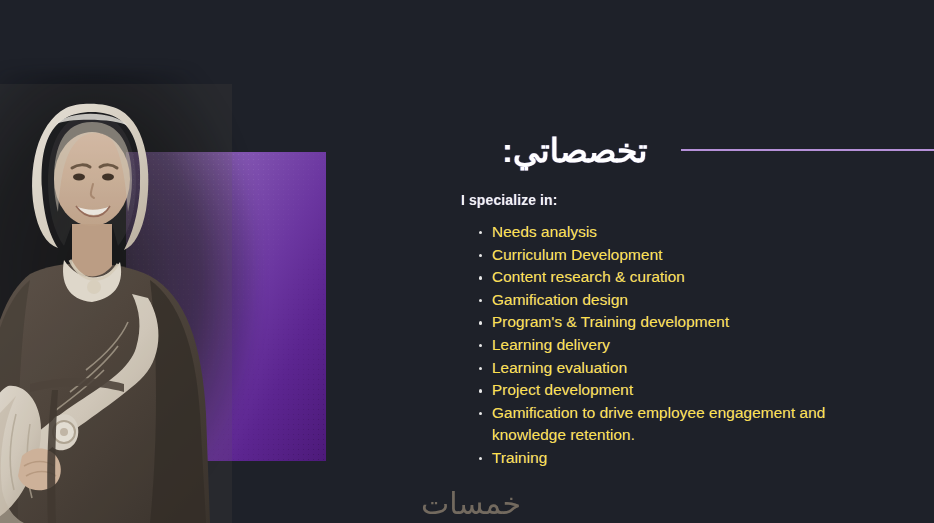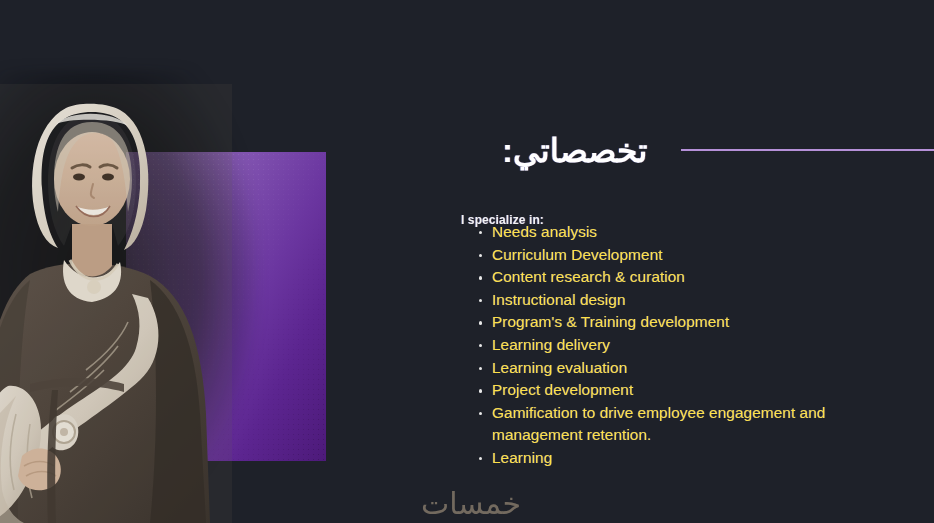--- a/index.html
+++ b/index.html
@@ -118,22 +118,22 @@
   .title-rule {
     flex: 1 1 auto;
     height: 2px;
     background: #b590d8;
     margin-right: 0px;
   }
 
   .lead {
     position: absolute;
     left: 21px;
-    top: 213px;
-    font-size: 12px;
+    top: 192px;
+    font-size: 14px;
     font-weight: bold;
     color: #f2f2f2;
     letter-spacing: 0.1px;
     text-shadow: -0.6px 0 rgba(120,140,255,0.40), 0.6px 0 rgba(255,160,180,0.22);
   }
 
   .bullets {
     position: absolute;
     left: 38px;
     top: 221px;
@@ -281,27 +281,27 @@
       <div class="title-ar">تخصصاتي:</div>
       <div class="title-rule"></div>
     </div>
 
     <div class="lead">I specialize in:</div>
 
     <ul class="bullets">
         <li>Needs analysis</li>
         <li>Curriculum Development</li>
         <li>Content research &amp; curation</li>
-        <li>Instructional design</li>
+        <li>Gamification design</li>
         <li>Program's &amp; Training development</li>
         <li>Learning delivery</li>
         <li>Learning evaluation</li>
         <li>Project development</li>
-        <li>Gamification to drive employee engagement and management retention.</li>
-        <li>Learning</li>
+        <li>Gamification to drive employee engagement and knowledge retention.</li>
+        <li>Training</li>
       </ul>
   </div>
 
   <div class="watermark">
     <svg viewBox="0 0 150 40" xmlns="http://www.w3.org/2000/svg">
       <text x="75" y="31" text-anchor="middle" font-family="'DejaVu Sans', sans-serif" font-size="30" fill="#a89880" direction="rtl">خمسات</text>
     </svg>
   </div>
 
 </div>

